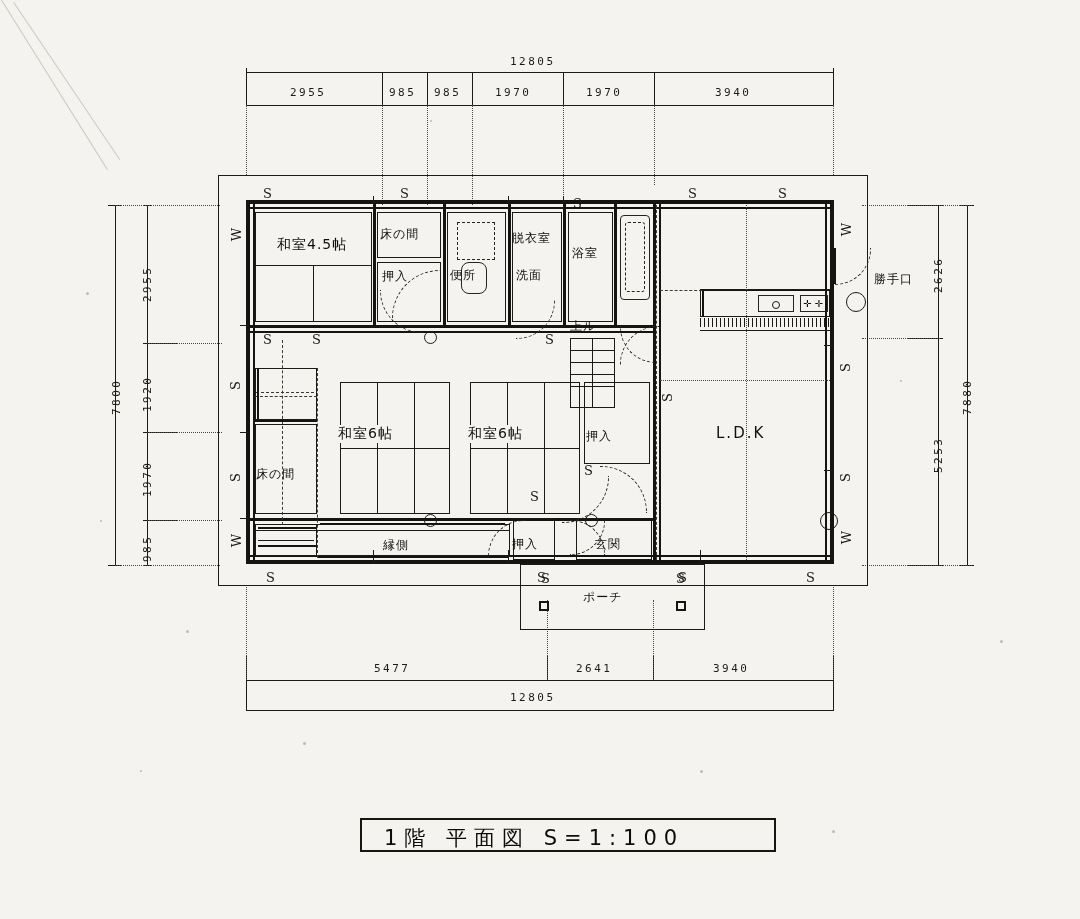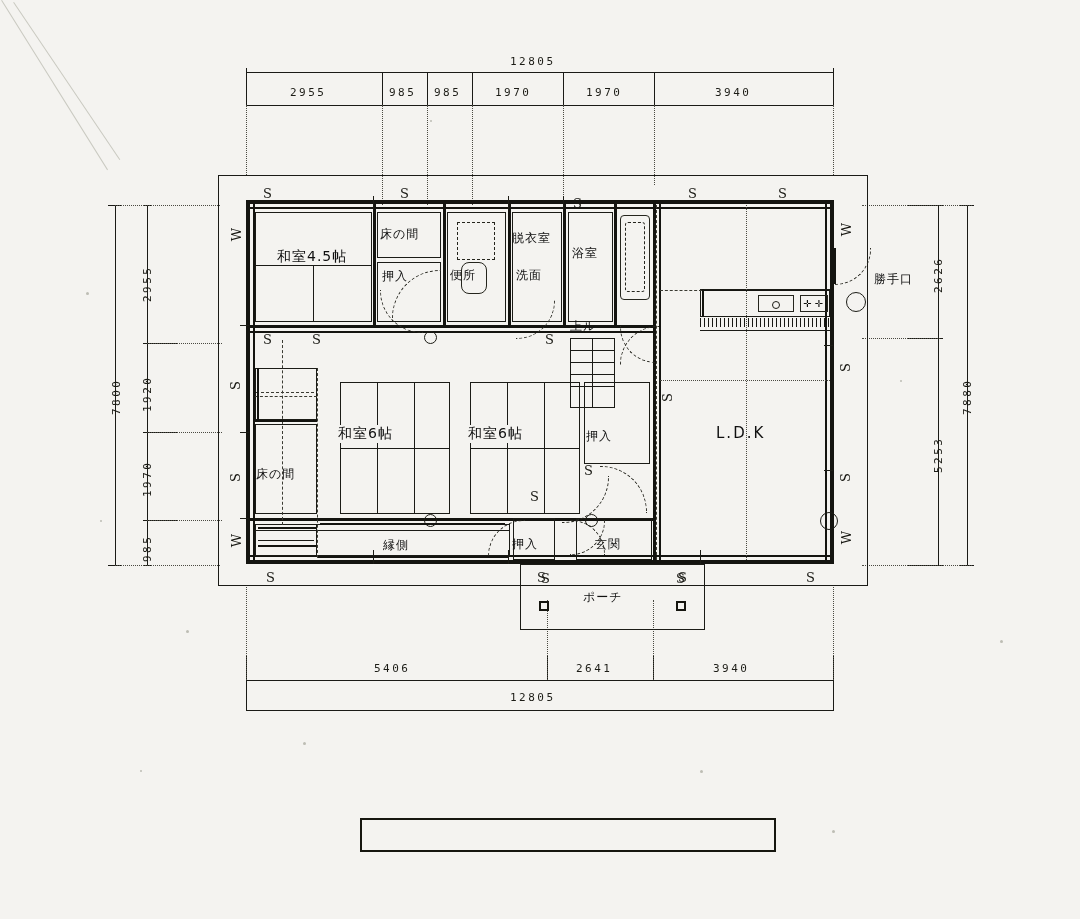--- a/index.html
+++ b/index.html
@@ -140,21 +140,21 @@
   <div class="dot-h" style="left:862px;top:205px;width:110px;"></div>
   <div class="dot-h" style="left:862px;top:338px;width:78px;"></div>
   <div class="dot-h" style="left:862px;top:565px;width:110px;"></div>
 
   <div class="hl" style="left:246px;top:680px;width:588px;"></div>
   <div class="vl" style="left:246px;top:655px;height:25px;"></div>
   <div class="vl" style="left:547px;top:655px;height:25px;"></div>
   <div class="vl" style="left:653px;top:655px;height:25px;"></div>
   <div class="vl" style="left:833px;top:655px;height:25px;"></div>
 
-  <div class="dim" style="left:374px;top:662px;">5406</div>
+  <div class="dim" style="left:374px;top:662px;">5477</div>
   <div class="dim" style="left:576px;top:662px;">2641</div>
   <div class="dim" style="left:713px;top:662px;">3940</div>
 
   <div class="hl" style="left:246px;top:710px;width:588px;"></div>
   <div class="vl" style="left:246px;top:680px;height:30px;"></div>
   <div class="vl" style="left:833px;top:680px;height:30px;"></div>
   <div class="dim" style="left:510px;top:691px;">12805</div>
 
   <div class="dot-v" style="left:246px;top:585px;height:95px;"></div>
   <div class="dot-v" style="left:547px;top:600px;height:80px;"></div>
@@ -188,21 +188,21 @@
 
   <div class="wall" style="left:373px;top:204px;width:3px;height:124px;"></div>
   <div class="wall" style="left:443px;top:204px;width:3px;height:124px;"></div>
   <div class="wall" style="left:508px;top:204px;width:3px;height:124px;"></div>
   <div class="wall" style="left:563px;top:204px;width:3px;height:124px;"></div>
   <div class="wall" style="left:614px;top:204px;width:3px;height:124px;"></div>
 
   <div class="room" style="left:255px;top:212px;width:117px;height:110px;"></div>
   <div class="hl" style="left:255px;top:265px;width:117px;"></div>
   <div class="vl" style="left:313px;top:265px;height:57px;"></div>
-  <div class="rlabel" style="left:277px;top:236px;font-size:14px;margin-top:12px;">和室4.5帖</div>
+  <div class="rlabel" style="left:277px;top:236px;font-size:14px;">和室4.5帖</div>
 
   <div class="room" style="left:377px;top:212px;width:64px;height:46px;"></div>
   <div class="rlabel-sm" style="left:380px;top:226px;">床の間</div>
 
   <div class="room" style="left:377px;top:262px;width:64px;height:60px;"></div>
   <div class="rlabel-sm" style="left:382px;top:268px;">押入</div>
 
   <div class="room" style="left:447px;top:212px;width:59px;height:110px;"></div>
   <div class="sqt" style="left:457px;top:222px;width:38px;height:38px;border-style:dashed;"></div>
   <div class="sqt" style="left:461px;top:262px;width:26px;height:32px;border-radius:8px;"></div>
@@ -350,14 +350,15 @@
   <div class="tick" style="left:700px;top:550px;height:14px;"></div>
 
   <div class="leafh" style="left:258px;top:527px;width:58px;"></div>
   <div class="leafh" style="left:258px;top:545px;width:58px;"></div>
   <div class="leafh" style="left:320px;top:523px;width:185px;"></div>
   <div class="leafh" style="left:318px;top:556px;width:190px;"></div>
   <div class="leafv" style="left:257px;top:368px;height:52px;"></div>
   <div class="leafh" style="left:255px;top:420px;width:62px;"></div>
 
   <div class="titlebox" style="left:360px;top:818px;width:416px;height:34px;"></div>
+  <div class="titletxt" style="left:384px;top:824px;">1階 平面図  S=1:100</div>
 
 </div>
 
 </body></html>

